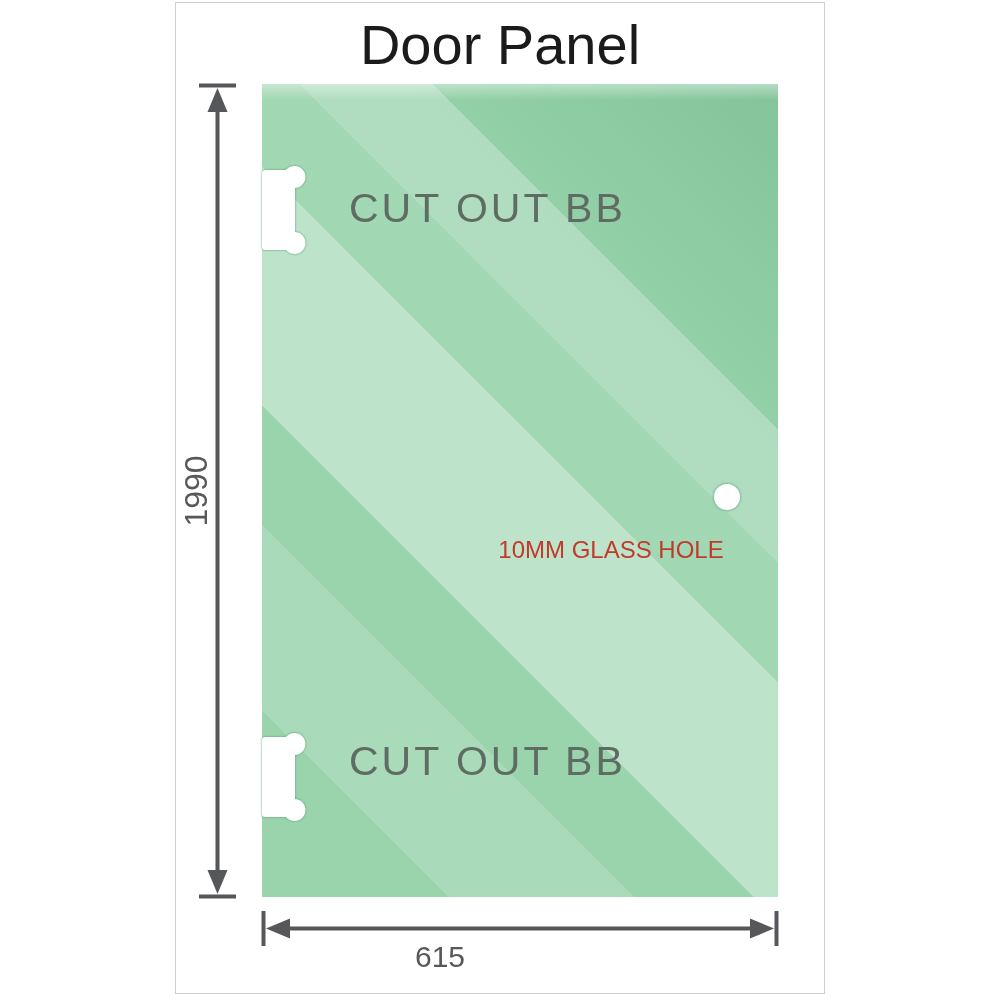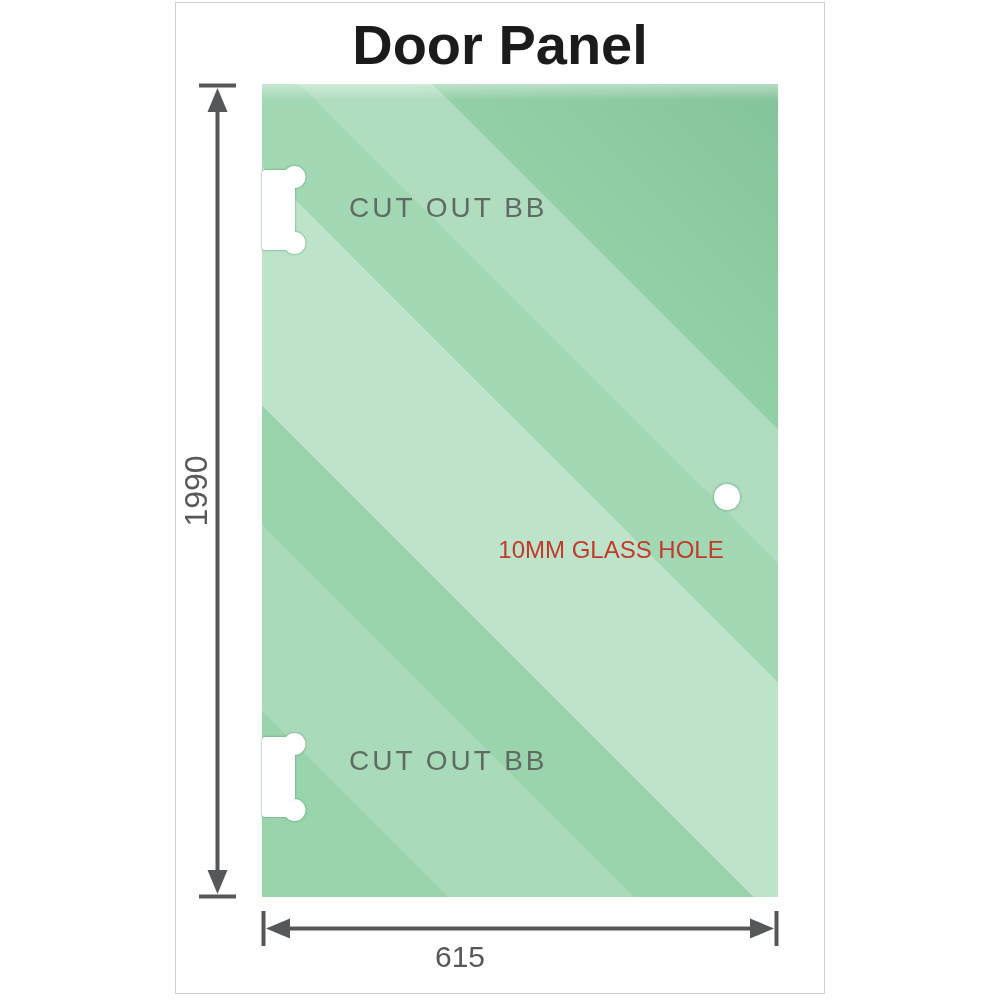--- a/index.html
+++ b/index.html
@@ -8,21 +8,21 @@
     background:#ffffff;
     font-family:"Liberation Sans", sans-serif;
     overflow:hidden;
   }
   .card{
     position:absolute;left:175px;top:2px;width:650px;height:992px;
     background:#ffffff;border:1px solid #cfcfcf;box-sizing:border-box;
   }
   .title{
     position:absolute;left:175px;top:12px;width:650px;
-    text-align:center;font-size:56px;font-weight:700;color:#1b1b1b;
+    text-align:center;font-size:56px;font-weight:400;color:#1b1b1b;
     letter-spacing:0px;
   }
   .glass-panel{
     position:absolute;left:262px;top:84px;width:516px;height:813px;
     background-color:#8ecfa3;
     background-image:
       linear-gradient(to bottom, rgba(255,255,255,0.40) 0px, rgba(255,255,255,0.0) 16px),
       linear-gradient(45deg, rgba(20,100,65,0.0) 72%, rgba(20,100,65,0.12) 100%),
       linear-gradient(45deg,
         rgba(255,255,255,0.10) 0%,  rgba(255,255,255,0.10) 14%,
@@ -34,21 +34,21 @@
         rgba(255,255,255,0.05) 74%, rgba(255,255,255,0.05) 100%);
   }
   .cutout{
     position:absolute;left:0px;width:48px;height:92px;
     filter:drop-shadow(0 0 1px rgba(70,140,105,0.85));
   }
   .cutout.top{top:81px;}
   .cutout.bottom{top:648px;}
   .cutout-label{
     position:absolute;left:87px;height:38px;line-height:38px;
-    font-size:28px;letter-spacing:3px;color:#5f6c63;white-space:nowrap;
+    font-size:41px;letter-spacing:3px;color:#5f6c63;white-space:nowrap;
   }
   .cutout-label.top{top:105px;}
   .cutout-label.bottom{top:658px;}
   .glass-hole{
     position:absolute;left:452px;top:400px;width:26px;height:26px;
     background:#ffffff;border-radius:50%;
     box-shadow:0 0 2px 1px rgba(95,160,125,0.55);
   }
   .hole-label{
     position:absolute;left:349px;top:452px;transform:translateX(-50%);
@@ -56,21 +56,21 @@
   }
   .dim-overlay{
     position:absolute;left:0;top:0;width:1000px;height:1000px;pointer-events:none;
   }
   .height-label{
     position:absolute;left:146px;top:474px;width:100px;height:34px;
     transform:rotate(-90deg);text-align:center;
     font-size:32px;color:#57585a;line-height:34px;
   }
   .width-label{
-    position:absolute;left:410px;top:940px;width:100px;
+    position:absolute;left:390px;top:940px;width:100px;
     text-align:center;font-size:30px;color:#57585a;
   }
 </style>
 </head>
 <body>
 
 <div class="card"></div>
 
 <div class="title">Door Panel</div>
 

